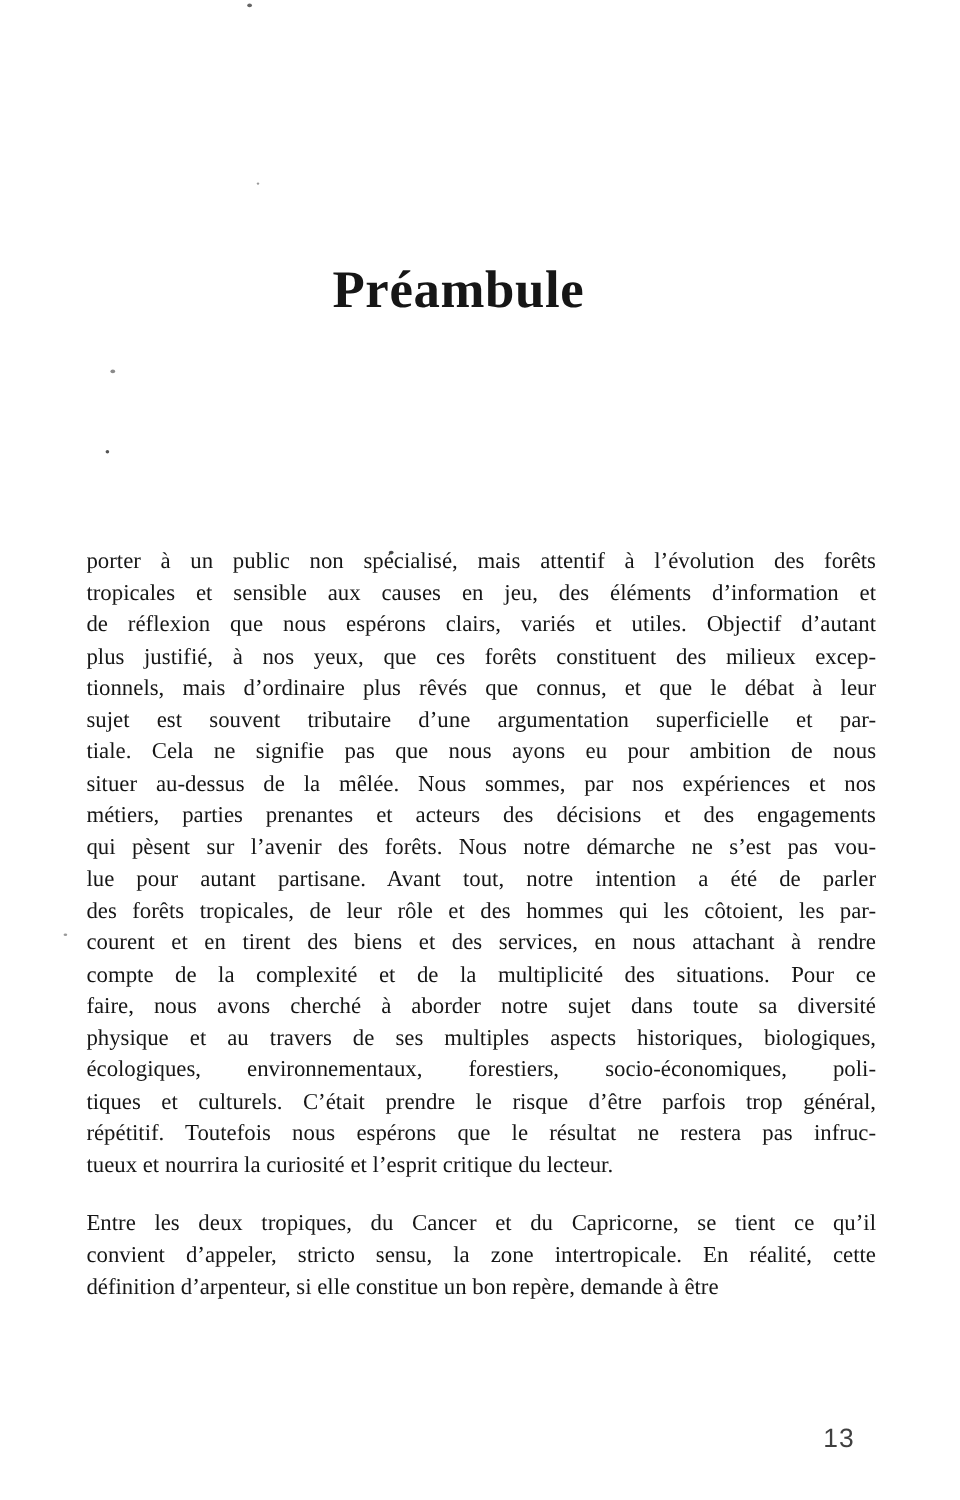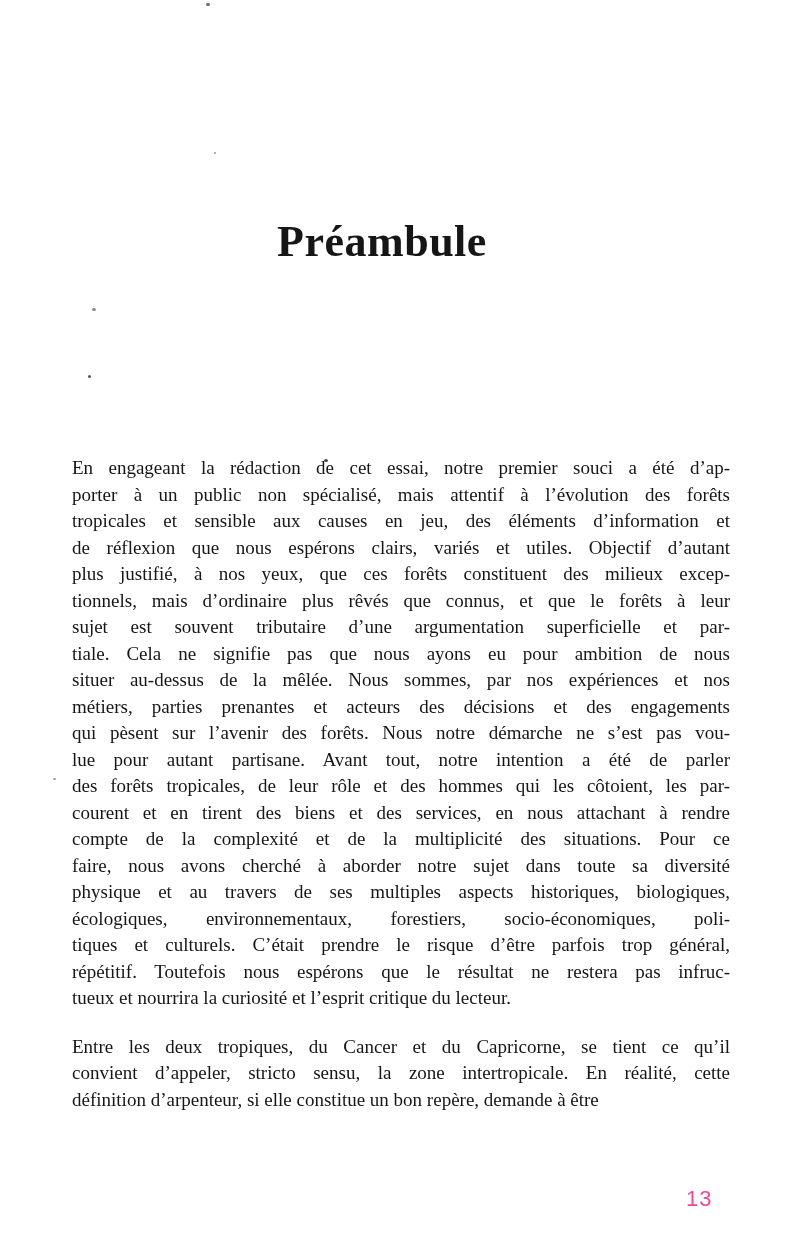--- a/index.html
+++ b/index.html
@@ -39,21 +39,21 @@
   }
   .line.just { text-align-last: justify; }
   .italic { }
   #page-number {
     position: absolute;
     left: 686px;
     top: 1186px;
     font-family: "Liberation Sans", sans-serif;
     font-size: 22px;
     letter-spacing: 1px;
-    color: #ec4899;
+    color: #404040;
   }
   .speck {
     position: absolute;
     background: #777;
     border-radius: 50%;
   }
   .s1 { left: 206px; top: 3px;   width: 4px; height: 3px; background:#666; }
   .s2 { left: 214px; top: 152px; width: 2px; height: 2px; background:#999; }
   .s3 { left: 92px;  top: 308px; width: 4px; height: 3px; background:#8a8a8a; }
   .s4 { left: 88px;  top: 375px; width: 3px; height: 3px; background:#555; }
@@ -61,26 +61,25 @@
   .s6 { left: 324px; top: 459px; width: 4px; height: 3px; background:#4a4a4a; }
 </style>
 </head>
 <body>
 
 <div id="page">
   <h1 id="chapter-title">Préambule</h1>
 
   <div id="body-text">
       <div class="paragraph">
-        <div class="line just"><span>En engageant la rédaction de cet essai, notre premier souci a été d’ap-</span></div>
         <div class="line just"><span>porter à un public non spécialisé, mais attentif à l’évolution des forêts</span></div>
         <div class="line just"><span>tropicales et sensible aux causes en jeu, des éléments d’information et</span></div>
         <div class="line just"><span>de réflexion que nous espérons clairs, variés et utiles. Objectif d’autant</span></div>
         <div class="line just"><span>plus justifié, à nos yeux, que ces forêts constituent des milieux excep-</span></div>
-        <div class="line just"><span>tionnels, mais d’ordinaire plus rêvés que connus, et que le forêts à leur</span></div>
+        <div class="line just"><span>tionnels, mais d’ordinaire plus rêvés que connus, et que le débat à leur</span></div>
         <div class="line just"><span>sujet est souvent tributaire d’une argumentation superficielle et par-</span></div>
         <div class="line just"><span>tiale. Cela ne signifie pas que nous ayons eu pour ambition de nous</span></div>
         <div class="line just"><span>situer au-dessus de la mêlée. Nous sommes, par nos expériences et nos</span></div>
         <div class="line just"><span>métiers, parties prenantes et acteurs des décisions et des engagements</span></div>
         <div class="line just"><span>qui pèsent sur l’avenir des forêts. Nous notre démarche ne s’est pas vou-</span></div>
         <div class="line just"><span>lue pour autant partisane. Avant tout, notre intention a été de parler</span></div>
         <div class="line just"><span>des forêts tropicales, de leur rôle et des hommes qui les côtoient, les par-</span></div>
         <div class="line just"><span>courent et en tirent des biens et des services, en nous attachant à rendre</span></div>
         <div class="line just"><span>compte de la complexité et de la multiplicité des situations. Pour ce</span></div>
         <div class="line just"><span>faire, nous avons cherché à aborder notre sujet dans toute sa diversité</span></div>

